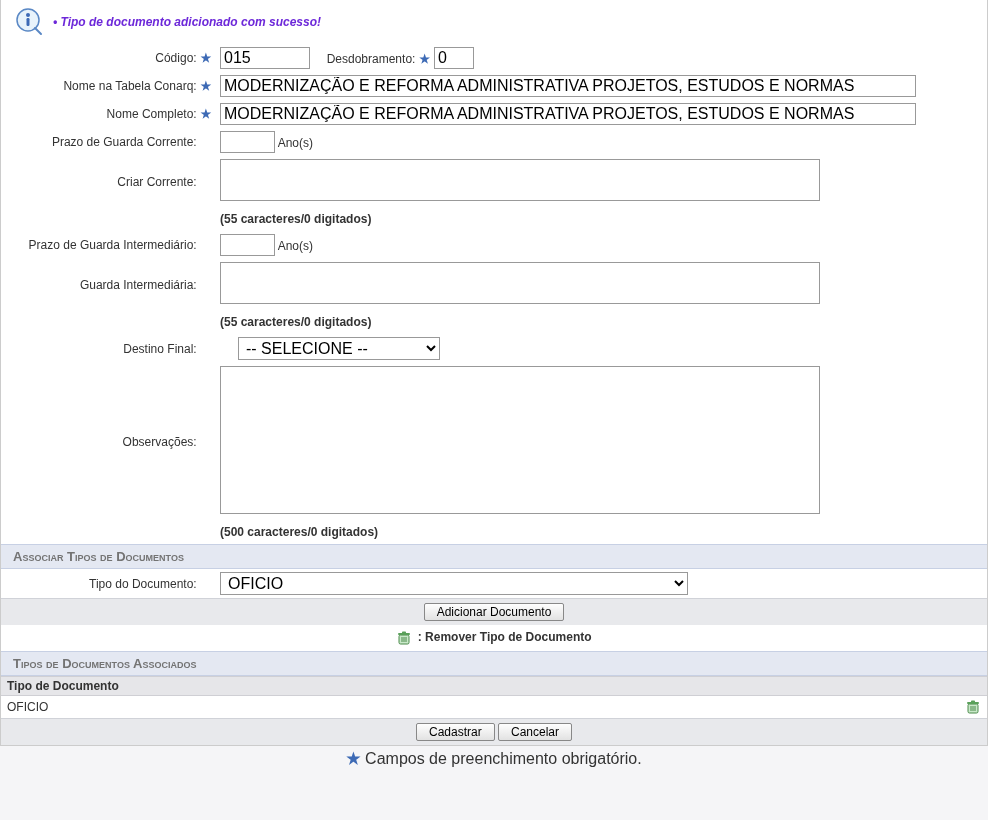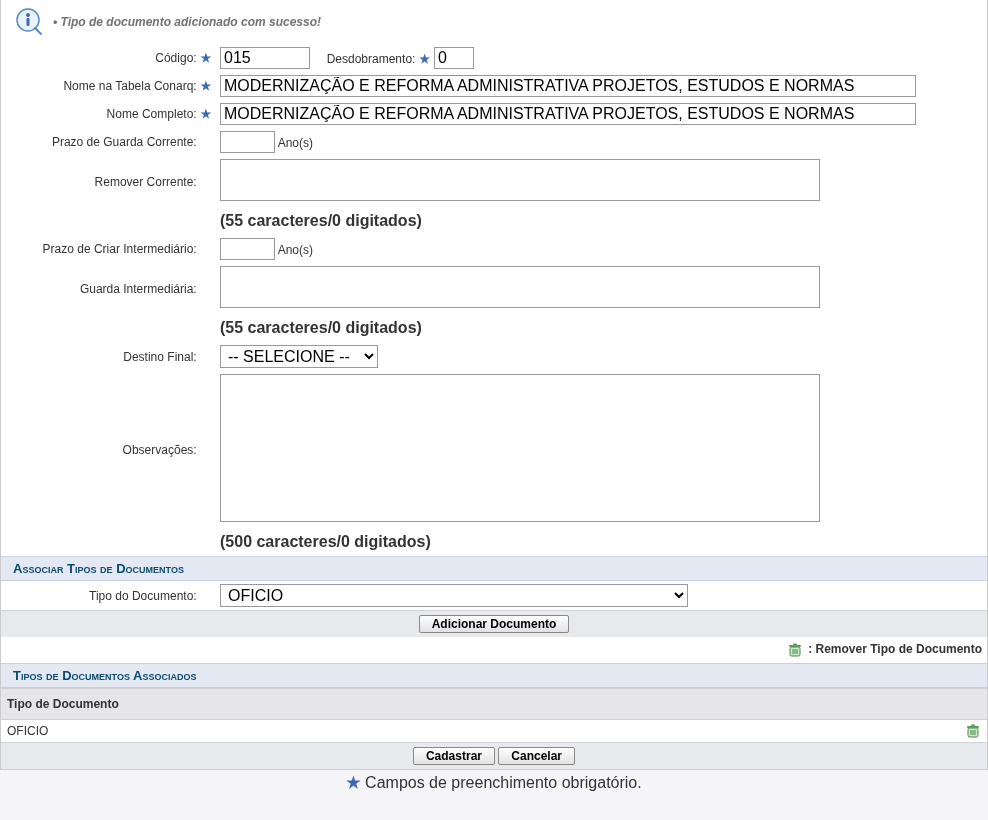--- a/index.html
+++ b/index.html
@@ -1,45 +1,45 @@
 <!DOCTYPE html>
 <html><head>
 <meta charset="utf-8">
 <style>
 * { box-sizing: border-box; margin: 0; padding: 0; }
 body { font-family: Verdana, Arial, sans-serif; font-size: 12px; color: #333; background: #f5f5f7; }
 .page { width: 988px; margin: 0 auto; background: #fff; border: 1px solid #ccc; border-top: none; position: relative; }
 .info-box { display: flex; align-items: center; padding: 8px 14px; gap: 10px; }
 .info-icon { width: 28px; height: 28px; display: flex; align-items: center; justify-content: center; }
-.success-msg { color: #737373; font-weight: bold; font-style: italic; font-size: 12px; }
+.success-msg { color: #6d28d9; font-weight: bold; font-style: italic; font-size: 12px; }
 .success-msg::before { content: "• "; }
 .section-header { background: #4a5a8a; background: linear-gradient(#5a6ba0,#3f4f7f); color: #fff; font-variant: small-caps; font-weight: bold; text-align: center; padding: 4px 8px; font-size: 13px; letter-spacing: 0.5px; border-top: 1px solid #6778ad; border-bottom: 1px solid #2d3a5f; }
-.subsection-header { background: #e4e8f2; color: #0c4a6e; font-variant: small-caps; font-weight: bold; padding: 4px 12px; font-size: 13px; border-top: 1px solid #c7d0e4; border-bottom: 1px solid #c7d0e4; }
+.subsection-header { background: #e4e8f2; color: #737373; font-variant: small-caps; font-weight: bold; padding: 4px 12px; font-size: 13px; border-top: 1px solid #c7d0e4; border-bottom: 1px solid #c7d0e4; }
 .form-table { width: 100%; border-collapse: collapse; }
 .form-table td { padding: 3px 4px; vertical-align: middle; }
 .form-table td.label { text-align: right; width: 215px; white-space: nowrap; }
 .form-table td.field { text-align: left; }
 .req-star { color: #3d6ab5; font-weight: bold; display: inline-block; width: 12px; text-align: center; }
 input[type=text], textarea, select { font-family: Verdana, Arial, sans-serif; font-size: 16px; border: 1px solid #999; padding: 1px 3px; background: #fff; }
 input.codigo { width: 90px; }
 input.desdobra { width: 40px; }
 input.long { width: 696px; }
 input.prazo { width: 55px; }
 textarea.multi { width: 600px; resize: none; }
 textarea.multi.h2 { height: 42px; }
 textarea.multi.h6 { height: 148px; }
-.counter { font-weight: bold; font-size: 16px; padding: 2px 0; display: block; }
-select.sel-medium { width: 158px; }
+.counter { font-weight: bold; font-size: 12px; padding: 2px 0; display: block; }
+select.sel-medium { width: 202px; margin-left: 18px; }
 select.sel-long { width: 468px; }
 .radio-group label { margin-left: 3px; margin-right: 12px; }
 .button-bar { text-align: center; padding: 4px; background: #e8e9ec; border-top: 1px solid #d0d2d8; }
-button { font-family: Verdana, Arial, sans-serif; font-size: 12px; padding: 1px 12px; border: 1px solid #888; background: linear-gradient(#fefefe,#e2e2e2); border-radius: 2px; cursor: pointer; font-weight: bold; }
-.instruction-bar { text-align: right; padding: 5px; font-weight: bold; }
+button { font-family: Verdana, Arial, sans-serif; font-size: 12px; padding: 1px 12px; border: 1px solid #888; background: linear-gradient(#fefefe,#e2e2e2); border-radius: 2px; cursor: pointer; }
+.instruction-bar { text-align: center; padding: 5px; font-weight: bold; }
 .instruction-bar .icon-del { vertical-align: middle; margin-right: 2px; }
-.table-header-row { background: #e6e6e9; font-weight: bold; padding: 8px 6px; border-top: 1px solid #cfcfd4; border-bottom: 1px solid #cfcfd4; }
+.table-header-row { background: #e6e6e9; font-weight: bold; padding: 2px 6px; border-top: 1px solid #cfcfd4; border-bottom: 1px solid #cfcfd4; }
 .data-row { padding: 3px 6px; display: flex; justify-content: space-between; align-items: center; }
 .action-icon { cursor: pointer; }
 .footer-note { text-align: center; font-size: 16px; padding: 3px; }
 .footer-note .req-star { width: auto; }
 svg { display: inline-block; vertical-align: middle; }
 .icon-del svg, .action-icon svg { width: 16px; height: 16px; }
 </style>
 </head>
 <body>
 
@@ -101,37 +101,37 @@
         <span class="req-star" style="visibility:hidden">★</span>
       </td>
       <td class="field">
         <input type="text" class="prazo" value="" style="">
         <span>Ano(s)</span>
       </td>
     </tr>
 
     <tr>
       <td class="label" style="vertical-align:middle">
-        <span>Remover Corrente:</span>
+        <span>Criar Corrente:</span>
         <span class="req-star" style="visibility:hidden">★</span>
       </td>
       <td class="field">
         <textarea class="multi h2" style=""></textarea>
       </td>
     </tr>
     <tr>
       <td></td>
       <td class="field">
             <span class="counter">(55 caracteres/0 digitados)</span>
           </td>
     </tr>
 
     <tr>
       <td class="label">
-        <span>Prazo de Criar Intermediário:</span>
+        <span>Prazo de Guarda Intermediário:</span>
         <span class="req-star" style="visibility:hidden">★</span>
       </td>
       <td class="field">
         <input type="text" class="prazo" value="" style="">
         <span>Ano(s)</span>
       </td>
     </tr>
 
     <tr>
       <td class="label" style="vertical-align:middle">

